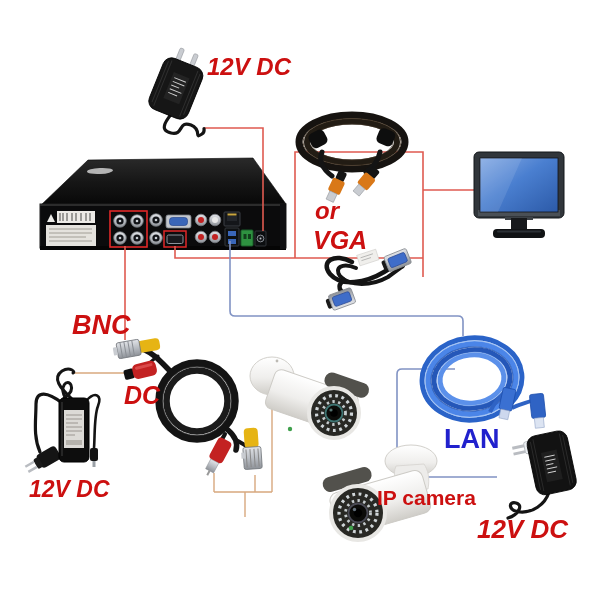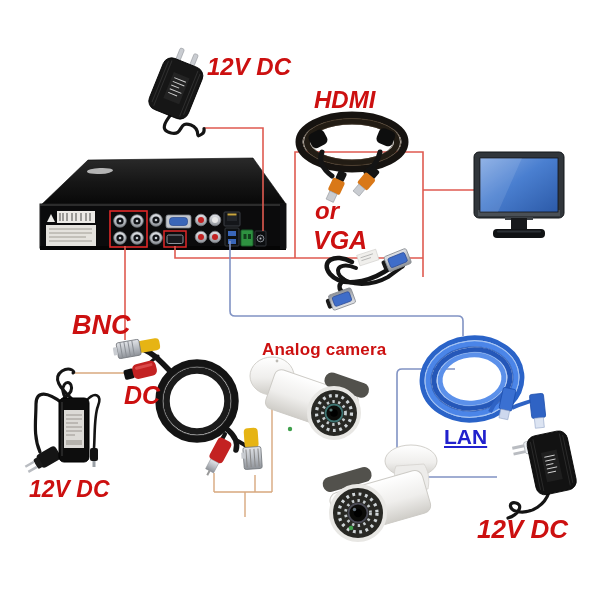--- a/index.html
+++ b/index.html
@@ -16,21 +16,21 @@
   .it{font-style:italic;}
   #lab-power-top{left:207px;top:55px;font-size:24px;}
   #lab-hdmi{left:314px;top:88px;font-size:24px;}
   #lab-or{left:315px;top:199px;font-size:24px;text-align:right;}
   #lab-vga{left:313px;top:228px;font-size:25px;}
   #lab-bnc{left:72px;top:312px;font-size:27px;text-align:right;}
   #lab-dc{left:124px;top:383px;font-size:25px;}
   #lab-power-left{left:29px;top:478px;font-size:23px;}
   #lab-analog{left:262px;top:341px;font-size:17px;letter-spacing:.2px;}
   #lab-ip{left:377px;top:487px;font-size:21px;}
-  #lab-lan{left:444px;top:426px;font-size:21px;color:var(--lan-text-blue,#2121cd);text-decoration:underline;}
+  #lab-lan{left:444px;top:426px;font-size:27px;color:var(--lan-text-blue,#2121cd);}
   #lab-power-right{left:477px;top:516px;font-size:26px;}
 </style>
 </head>
 <body>
 
 <div id="stage">
 <svg id="art" width="600" height="600" viewBox="0 0 600 600">
   <defs>
     <linearGradient id="gTop" x1="0" y1="0" x2="0" y2="1">
       <stop offset="0" stop-color="#2a2a2a"></stop>
@@ -308,22 +308,21 @@
       <rect x="516" y="445" width="12" height="3" fill="#b9bcc1"></rect>
       <rect x="531" y="433" width="41" height="60" rx="9" fill="#121212" stroke="#000" stroke-width="0.8"></rect>
       <path d="M535,438 V487 M538,436 V489 M565,436 V489 M568,438 V487" stroke="#2a2a2a" stroke-width="1"></path>
       <rect x="543" y="451" width="16" height="30" fill="#1f1f1f"></rect>
       <path d="M545.5,456 H556 M545.5,460 H556 M545.5,464 H553 M545.5,468 H556 M545.5,472 H554" stroke="#d8d8d8" stroke-width="0.9"></path>
     </g>
   </g>
 </svg>
 
   <div class="lbl it" id="lab-power-top">12V DC</div>
-  <div class="lbl it" id="lab-hdmi">HDMI</div>
   <div class="lbl it" id="lab-or">or</div>
   <div class="lbl it" id="lab-vga">VGA</div>
   <div class="lbl it" id="lab-bnc">BNC</div>
   <div class="lbl it" id="lab-dc">DC</div>
   <div class="lbl it" id="lab-power-left">12V DC</div>
-  <div class="lbl" id="lab-analog">Analog camera</div>
+  <div class="lbl" id="lab-ip">IP camera</div>
   <div class="lbl" id="lab-lan">LAN</div>
   <div class="lbl it" id="lab-power-right">12V DC</div>
 </div>
 
 </body></html>

